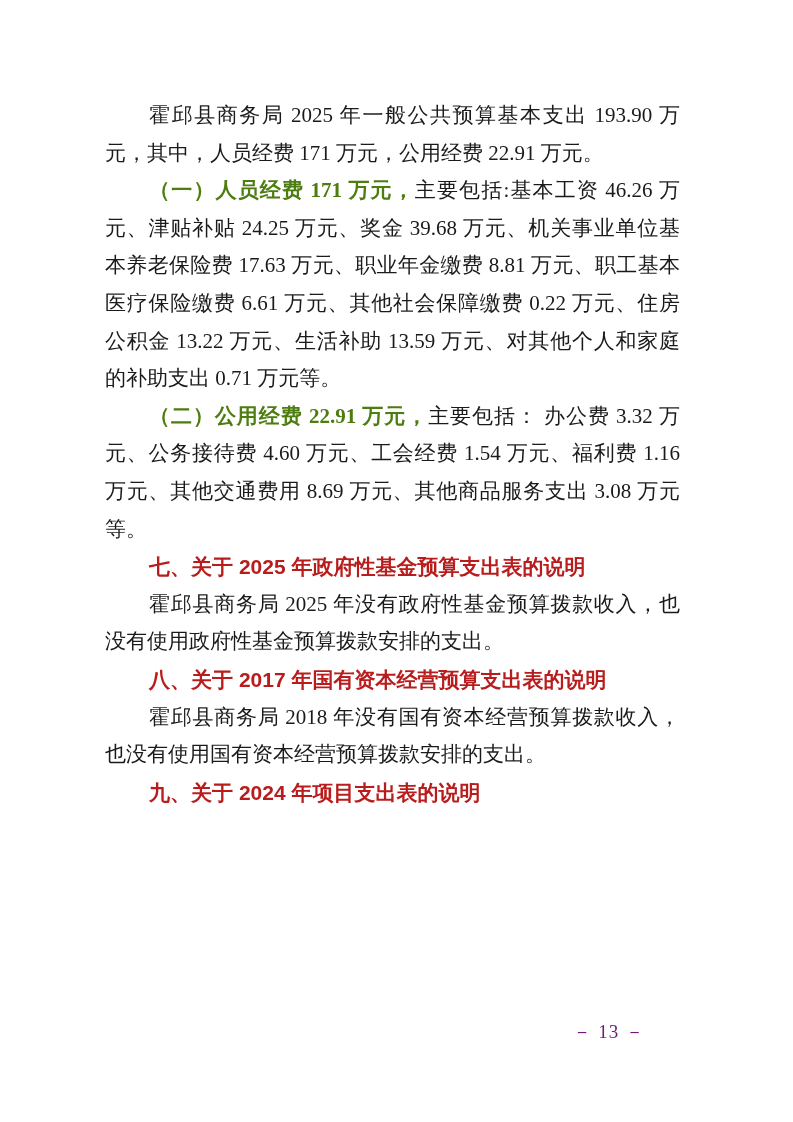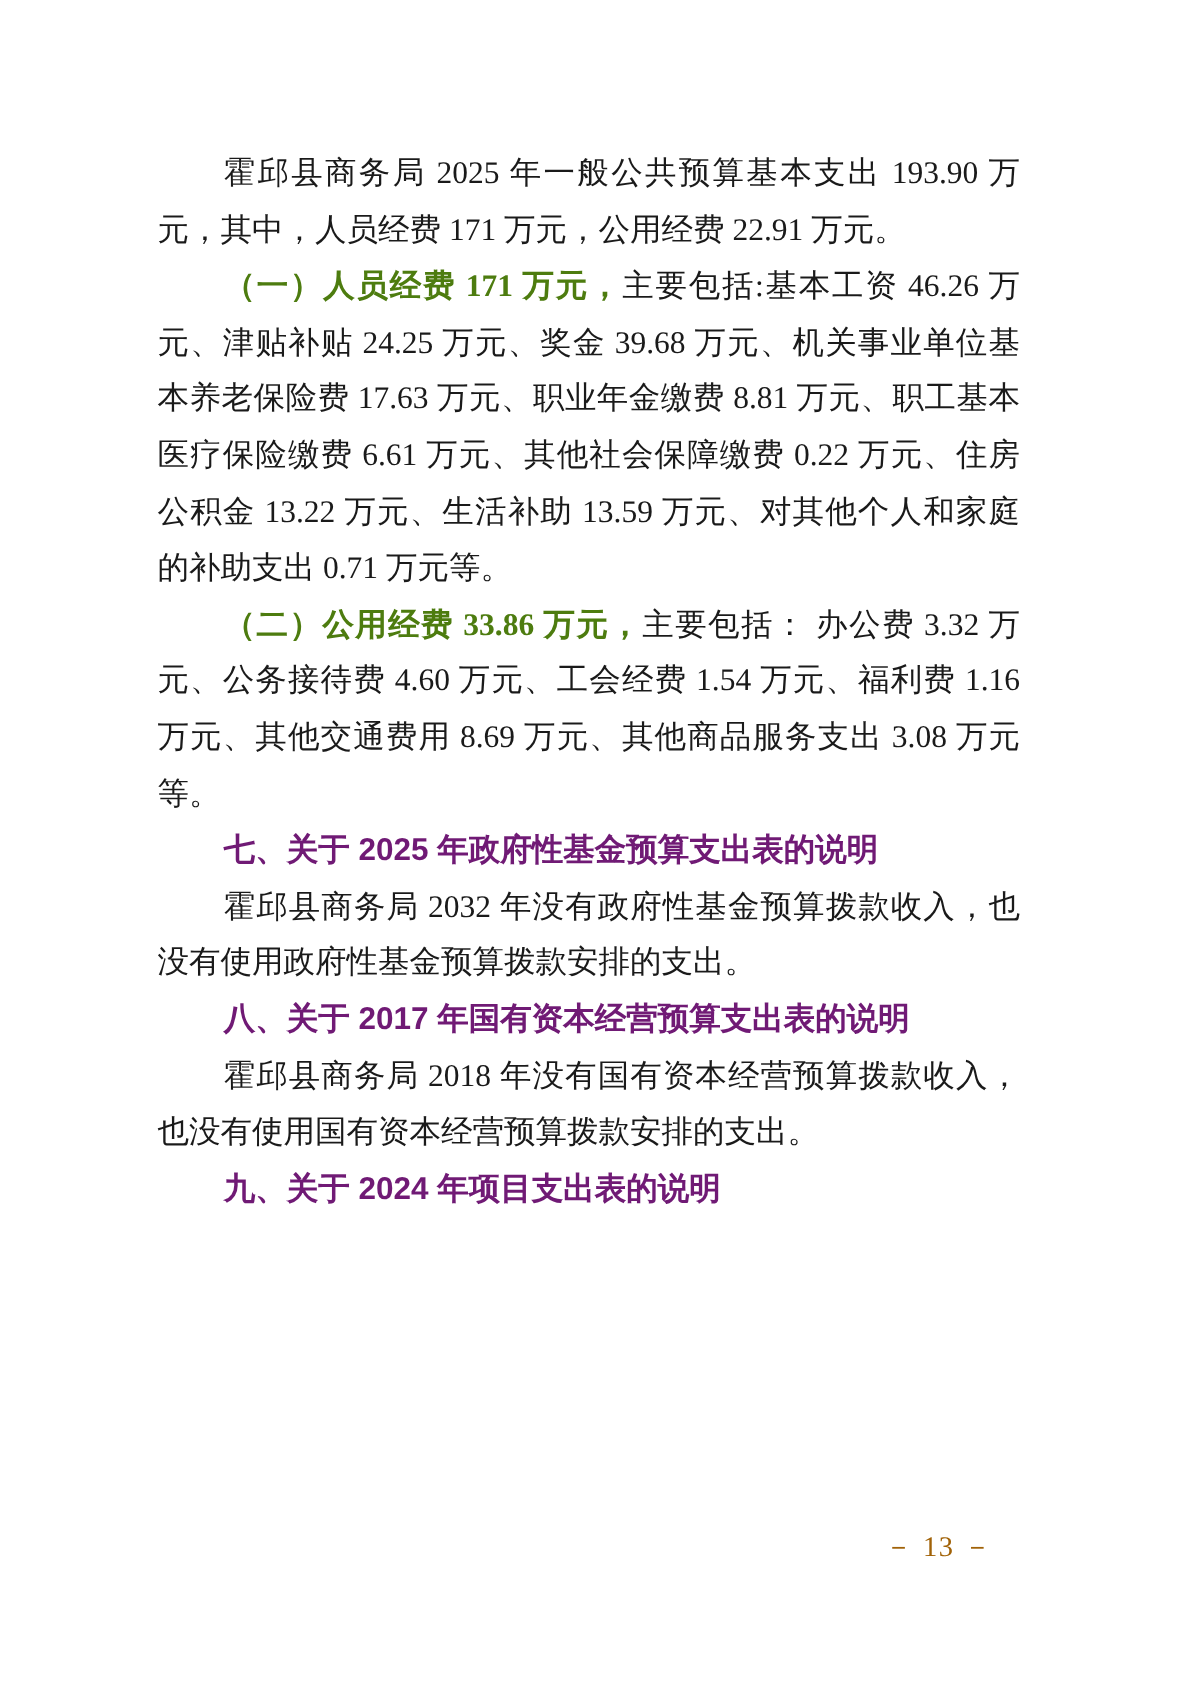--- a/index.html
+++ b/index.html
@@ -26,52 +26,52 @@
     text-align: justify;
   }
   .content p {
     margin: 0;
     padding: 0;
     text-indent: 2.1em;
   }
   p.heading {
     font-family: "Liberation Sans", "DejaVu Sans", sans-serif;
     font-weight: 700;
-    color: #701a75;
+    color: #b91c1c;
   }
   strong.lead {
     font-weight: 700;
     color: #4d7c0f;
   }
   .page-number {
     position: absolute;
     top: 1019px;
-    right: 99px;
+    right: 116px;
     font-size: 19px;
     line-height: 26px;
     letter-spacing: 1px;
-    color: #a16207;
+    color: #701a75;
     font-family: "Liberation Serif", "DejaVu Serif", serif;
   }
 </style>
 </head>
 <body>
 
 <div class="page">
   <div class="content">
 
     <p>霍邱县商务局 2025 年一般公共预算基本支出 193.90 万元，其中，人员经费 171 万元，公用经费 22.91 万元。</p>
 
     <p><strong class="lead">（一）人员经费 171 万元，</strong><span>主要包括:基本工资 46.26 万元、津贴补贴 24.25 万元、奖金 39.68 万元、机关事业单位基本养老保险费 17.63 万元、职业年金缴费 8.81 万元、职工基本医疗保险缴费 6.61 万元、其他社会保障缴费 0.22 万元、住房公积金 13.22 万元、生活补助 13.59 万元、对其他个人和家庭的补助支出 0.71 万元等。</span></p>
 
-    <p><strong class="lead">（二）公用经费 33.86 万元，</strong><span>主要包括： 办公费 3.32 万元、公务接待费 4.60 万元、工会经费 1.54 万元、福利费 1.16 万元、其他交通费用 8.69 万元、其他商品服务支出 3.08 万元等。</span></p>
+    <p><strong class="lead">（二）公用经费 22.91 万元，</strong><span>主要包括： 办公费 3.32 万元、公务接待费 4.60 万元、工会经费 1.54 万元、福利费 1.16 万元、其他交通费用 8.69 万元、其他商品服务支出 3.08 万元等。</span></p>
 
     <p class="heading">七、关于 2025 年政府性基金预算支出表的说明</p>
 
-    <p>霍邱县商务局 2032 年没有政府性基金预算拨款收入，也没有使用政府性基金预算拨款安排的支出。</p>
+    <p>霍邱县商务局 2025 年没有政府性基金预算拨款收入，也没有使用政府性基金预算拨款安排的支出。</p>
 
     <p class="heading">八、关于 2017 年国有资本经营预算支出表的说明</p>
 
     <p>霍邱县商务局 2018 年没有国有资本经营预算拨款收入，也没有使用国有资本经营预算拨款安排的支出。</p>
 
     <p class="heading">九、关于 2024 年项目支出表的说明</p>
 
 
   </div>
 

